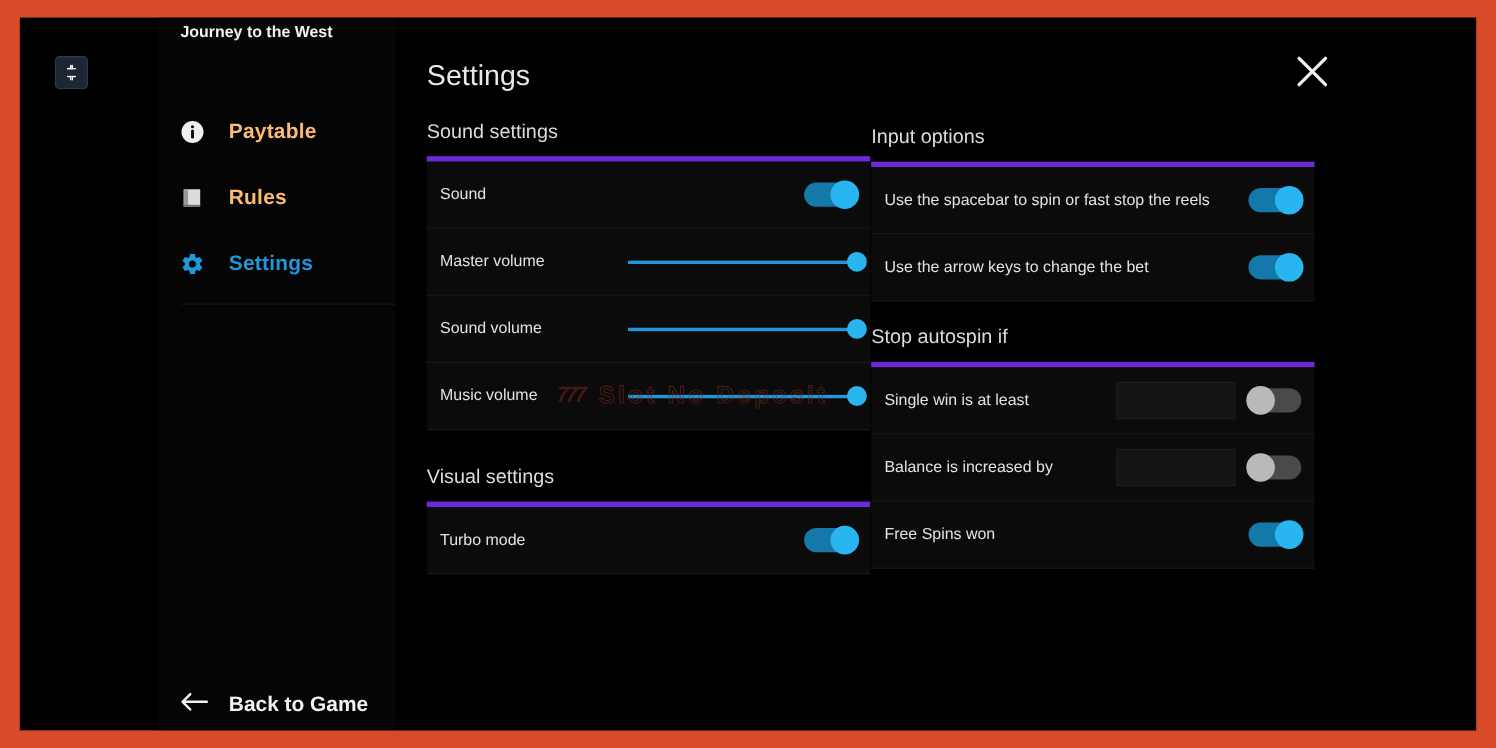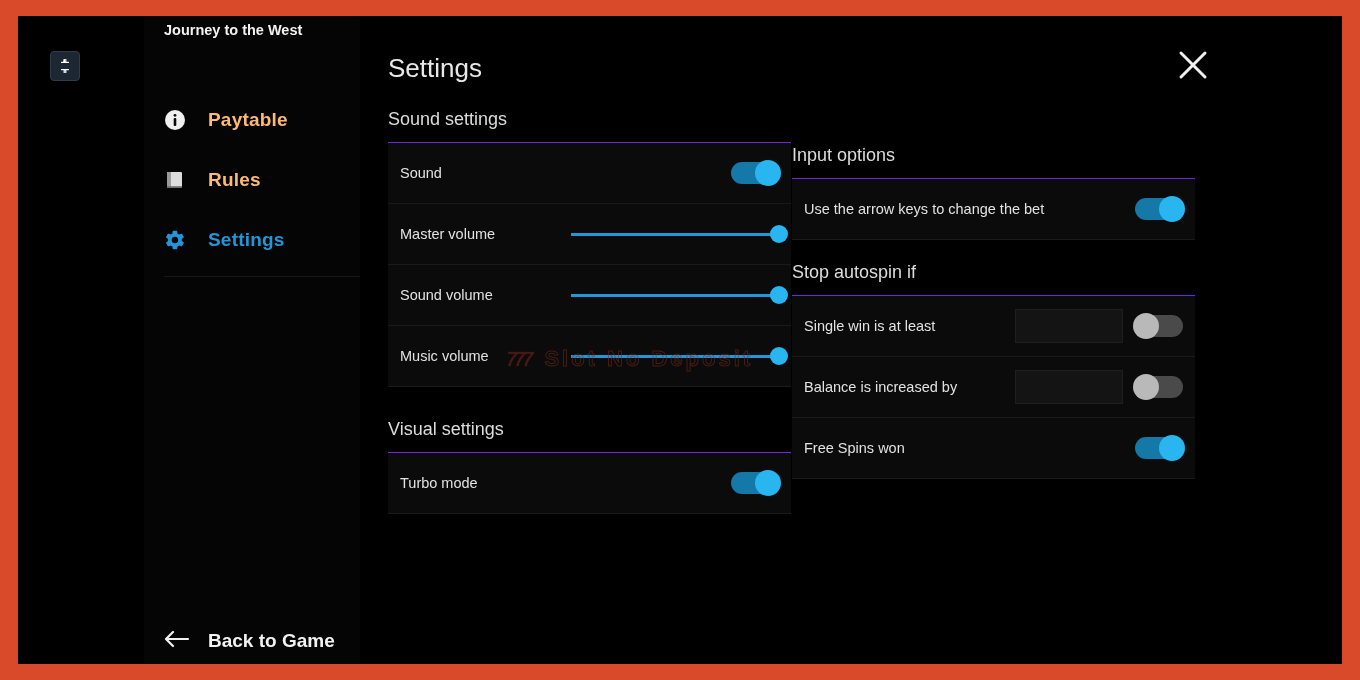--- a/index.html
+++ b/index.html
@@ -99,21 +99,21 @@
     width: 850px;
     display: flex; gap: 0px; align-items: center;
   }
   .col { width: 403px; }
   .col.right { margin-left: 1px; }
 
   .sec-title {
     font-size: 18px; color: #dcdcdc; font-weight: normal;
     padding: 8px 0 12px 0;
   }
-  .rows { background: #0b0b0b; border-top: 1px solid #6d28d9; }
+  .rows { background: #0b0b0b; border-top: 5px solid #6d28d9; }
   .row {
     position: relative;
     height: 61px;
     display: flex; align-items: center;
     padding: 0 12px 0 12px;
     border-bottom: 1px solid #1a1a1a;
     background: #0b0b0b;
   }
   .row .r-label {
     font-size: 14.5px; color: #e2e2e2; white-space: nowrap;
@@ -322,20 +322,28 @@
               </span>
             </div>
           </div>
         </div>
 
         <div class="col right">
 
           <div class="sec-title">Input options</div>
           <div class="rows">
 
+            <div class="row">
+              <span class="r-label">Use the spacebar to spin or fast stop the reels</span>
+              <span class="r-ctl">
+                <span class="toggle on">
+                    <span class="knob"></span>
+                  </span>
+              </span>
+            </div>
 
             <div class="row">
               <span class="r-label">Use the arrow keys to change the bet</span>
               <span class="r-ctl">
                 <span class="toggle on">
                     <span class="knob"></span>
                   </span>
               </span>
             </div>
           </div>

